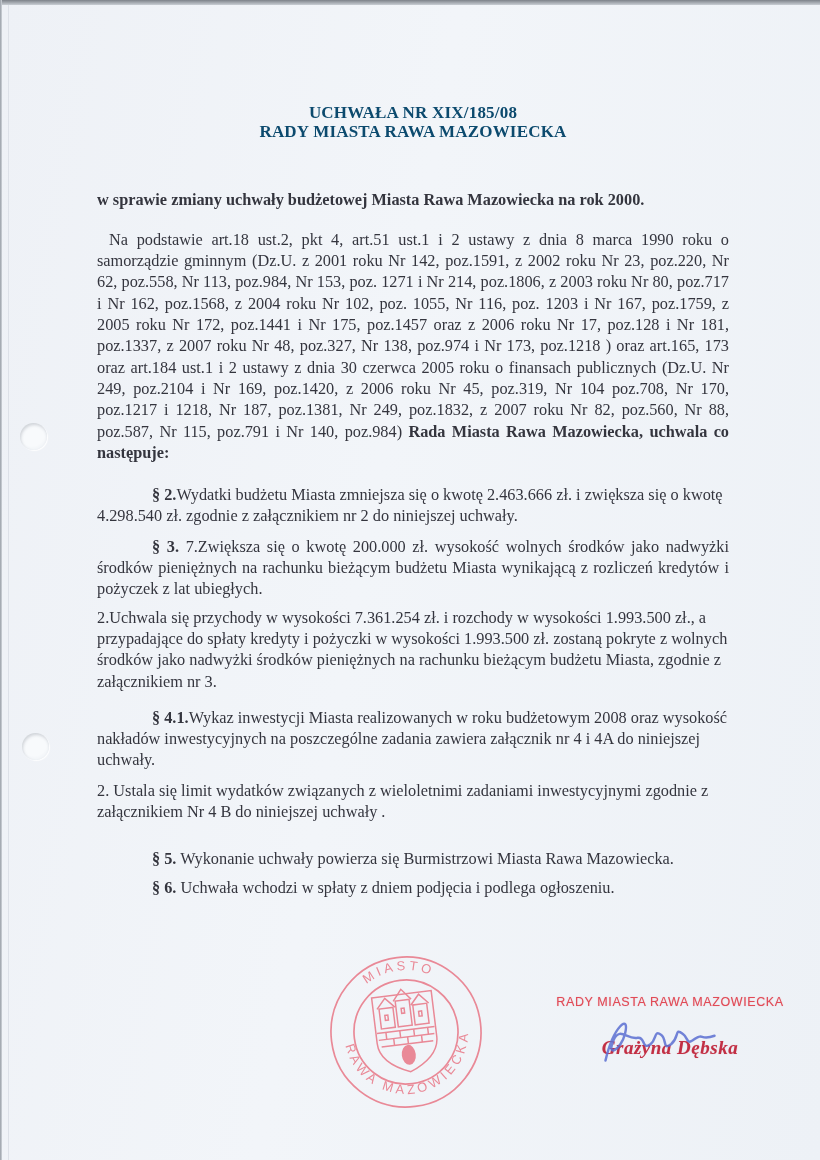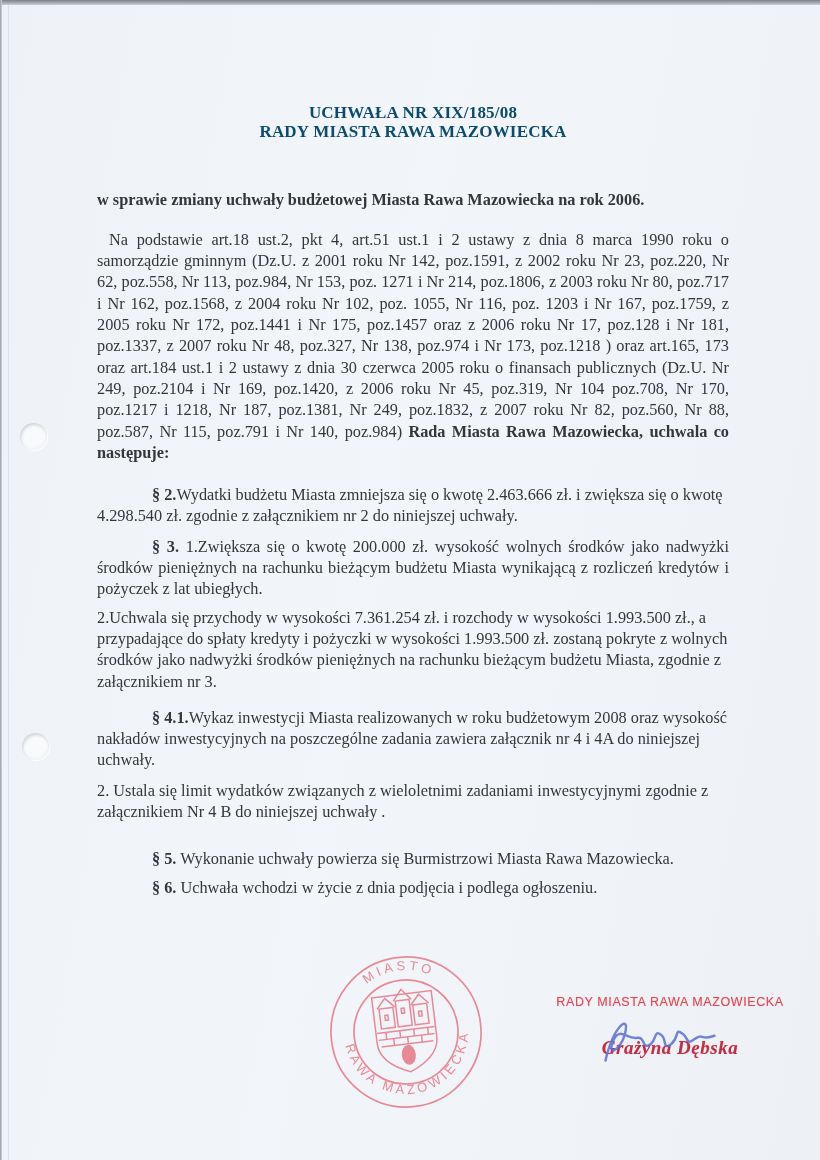--- a/index.html
+++ b/index.html
@@ -58,38 +58,38 @@
   <div class="scan-fold-line"></div>
   <div class="hole hole-1"></div>
   <div class="hole hole-2"></div>
 
   <div class="content">
     <div class="title">
       <div>UCHWAŁA NR XIX/185/08</div>
       <div>RADY MIASTA RAWA MAZOWIECKA</div>
     </div>
 
-    <p class="subject">w sprawie zmiany uchwały budżetowej  Miasta Rawa Mazowiecka na rok 2006.</p>
+    <p class="subject">w sprawie zmiany uchwały budżetowej  Miasta Rawa Mazowiecka na rok 2000.</p>
 
     <p class="preamble"><span>Na podstawie art.18 ust.2, pkt 4, art.51 ust.1 i 2 ustawy z dnia 8 marca 1990 roku o samorządzie gminnym (Dz.U. z 2001 roku Nr 142, poz.1591, z 2002 roku Nr 23, poz.220, Nr 62, poz.558, Nr 113, poz.984, Nr 153, poz. 1271 i Nr 214, poz.1806, z 2003 roku Nr 80, poz.717 i Nr 162, poz.1568, z 2004 roku Nr 102, poz. 1055, Nr 116, poz. 1203 i Nr 167, poz.1759, z 2005 roku Nr 172, poz.1441 i Nr 175, poz.1457 oraz z 2006 roku Nr 17, poz.128 i Nr 181, poz.1337, z 2007 roku Nr 48, poz.327, Nr 138, poz.974 i Nr 173, poz.1218 ) oraz art.165, 173 oraz art.184 ust.1 i 2 ustawy z dnia 30 czerwca 2005 roku o finansach publicznych (Dz.U. Nr 249, poz.2104 i Nr 169, poz.1420, z 2006 roku Nr 45, poz.319, Nr 104 poz.708, Nr 170, poz.1217 i 1218, Nr 187, poz.1381, Nr 249, poz.1832, z 2007 roku Nr 82, poz.560, Nr 88, poz.587, Nr 115, poz.791 i Nr 140, poz.984) </span><b>Rada Miasta Rawa Mazowiecka,  uchwala co następuje:</b></p>
 
 
     <p class="sec s2"><b class="sec-label">§ 2.</b><span>Wydatki budżetu Miasta zmniejsza się o kwotę 2.463.666 zł. i zwiększa się o kwotę 4.298.540 zł. zgodnie z załącznikiem nr 2  do niniejszej uchwały.</span></p>
 
-    <p class="sec s3"><b class="sec-label">§ 3.</b><span> 1.Zwiększa się o kwotę 200.000 zł. wysokość wolnych środków jako nadwyżki środków pieniężnych na rachunku bieżącym budżetu Miasta wynikającą z rozliczeń kredytów i pożyczek z lat ubiegłych.</span></p>
+    <p class="sec s3"><b class="sec-label">§ 3.</b><span> 7.Zwiększa się o kwotę 200.000 zł. wysokość wolnych środków jako nadwyżki środków pieniężnych na rachunku bieżącym budżetu Miasta wynikającą z rozliczeń kredytów i pożyczek z lat ubiegłych.</span></p>
 
     <p class="sec s3b">2.Uchwala się przychody w wysokości 7.361.254 zł. i rozchody w wysokości 1.993.500 zł., a przypadające do spłaty kredyty i pożyczki w wysokości 1.993.500 zł. zostaną pokryte z wolnych środków jako nadwyżki środków pieniężnych na rachunku bieżącym budżetu Miasta, zgodnie z załącznikiem nr 3.</p>
 
     <p class="sec s4"><b class="sec-label">§ 4.1.</b><span>Wykaz inwestycji Miasta realizowanych w roku budżetowym 2008 oraz wysokość nakładów inwestycyjnych na poszczególne zadania zawiera załącznik nr 4 i 4A do niniejszej uchwały.</span></p>
 
     <p class="sec s4b">2. Ustala się limit wydatków związanych z wieloletnimi zadaniami inwestycyjnymi zgodnie z załącznikiem Nr 4 B do niniejszej uchwały .</p>
 
     <p class="sec s5"><b class="sec-label">§ 5.</b><span> Wykonanie uchwały powierza się Burmistrzowi Miasta Rawa Mazowiecka.</span></p>
 
-    <p class="sec s6"><b class="sec-label">§ 6.</b><span> Uchwała wchodzi w życie z dnia podjęcia i podlega ogłoszeniu.</span></p>
+    <p class="sec s6"><b class="sec-label">§ 6.</b><span> Uchwała wchodzi w spłaty z dniem podjęcia i podlega ogłoszeniu.</span></p>
   </div>
 
   <svg class="stamp" viewBox="0 0 160 160">
     <defs>
       <path id="arcTop" d="M 18 80 A 62 62 0 0 1 142 80"></path>
       <path id="arcBottom" d="M 18 80 A 62 62 0 0 0 142 80"></path>
     </defs>
     <g fill="none" stroke-width="1.7" style="stroke: rgb(233, 128, 143);">
       <circle cx="80" cy="80" r="75"></circle>
       <circle cx="80" cy="80" r="52"></circle>

